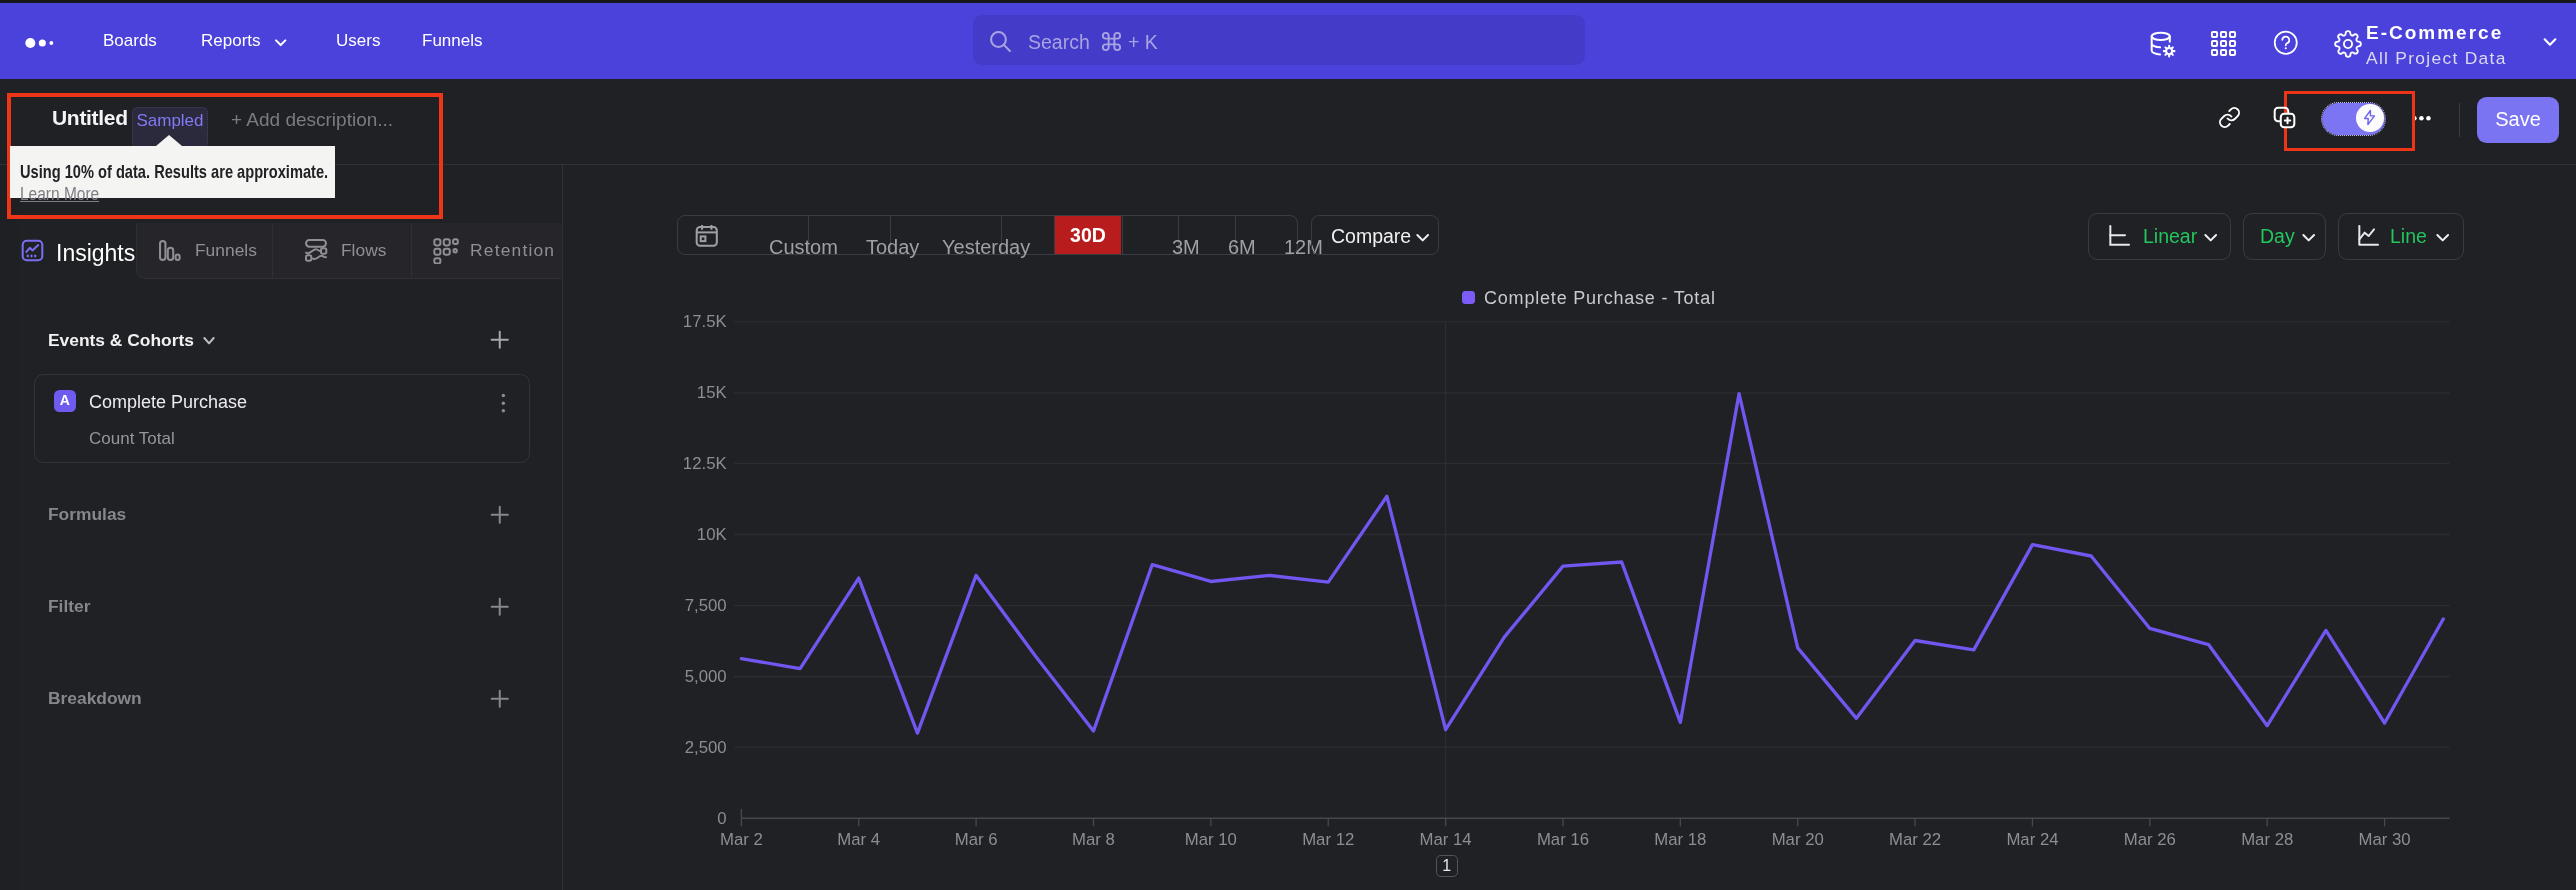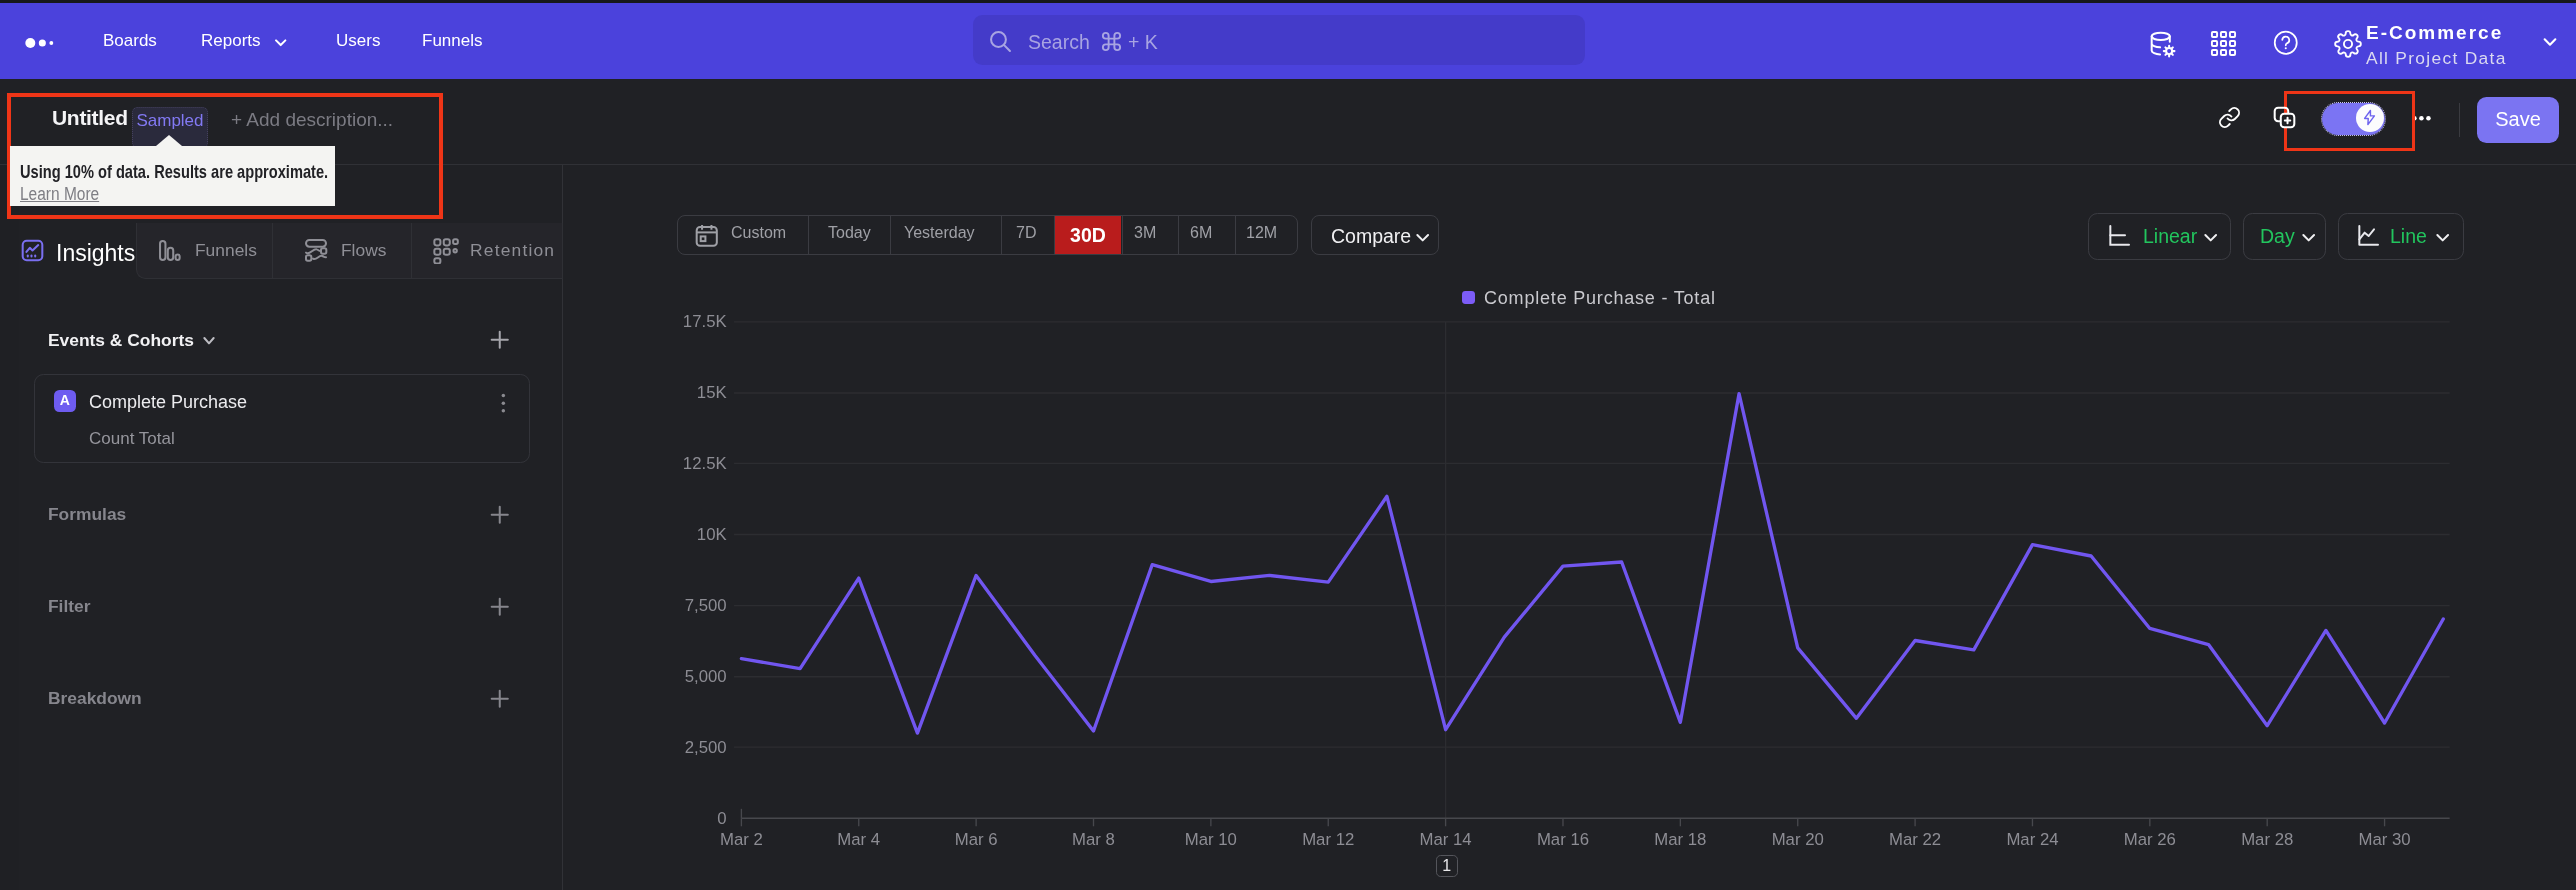--- a/index.html
+++ b/index.html
@@ -17,37 +17,37 @@
   .untitled{left:52px;top:106px;color:#f4f4f6;font-size:21px;font-weight:700;letter-spacing:-0.3px;}
   .chip{left:132px;top:107px;width:76px;height:41px;background:#2a2a3c;border:1.3px dotted #45415e;border-radius:5.4px;color:#8279f3;font-size:17px;text-align:center;line-height:25px;}
   .adddesc{left:231px;top:109px;color:#7b7b83;font-size:19px;}
   .toggle{left:2322px;top:103px;width:63px;height:32px;border-radius:16px;background:#7b74f3;outline:1.3px dotted #c9c5f7;outline-offset:-0.7px;}
   .knob{left:2356px;top:104px;width:28px;height:28px;border-radius:50%;background:#fcfcfd;}
   .vsep{left:2459px;top:103px;width:1.3px;height:34px;background:#3a3b40;}
   .savebtn{left:2477px;top:97px;width:82px;height:46px;border-radius:9.4px;background:#7b74f2;color:#fff;font-size:20px;font-weight:500;text-align:center;line-height:44px;}
   .redrect{border:4px solid #ef3517;z-index:5;}
   .r1{left:6.7px;top:93px;width:436px;height:126px;}
   .r2{left:2284px;top:91px;width:131px;height:60px;border-width:3.4px;}
-  .tooltip{left:10px;top:146px;width:325px;height:60px;background:#f4f4f2;border-radius:0;z-index:6;}
+  .tooltip{left:10px;top:146px;width:325px;height:52px;background:#f4f4f2;border-radius:0;z-index:6;}
   .tooltip .arrow{position:absolute;left:146px;top:-10.7px;width:0;height:0;border-left:13.4px solid transparent;border-right:13.4px solid transparent;border-bottom:11.4px solid #f4f4f2;}
   .tt1{position:absolute;left:10px;top:14.8px;color:#222226;font-size:19px;font-weight:700;white-space:nowrap;transform:scaleX(0.77);transform-origin:0 0;}
   .tt2{position:absolute;left:10px;top:38px;color:#7e7e84;font-size:18px;text-decoration:underline;white-space:nowrap;transform:scaleX(0.86);transform-origin:0 0;}
   
   .tabstrip{left:136px;top:223px;width:427px;height:56px;background:#25252a;border:1.3px solid #2f3035;border-top:none;border-radius:0 0 0 9.4px;}
   .tabdiv{top:223px;width:1.3px;height:56px;background:#2f3035;}
   .tabtext{top:240px;color:#8f8f96;font-size:17.4px;font-weight:500;}
   .sidehead{color:#86868d;font-size:17.4px;font-weight:700;}
   .card{left:34px;top:374px;width:496px;height:89px;border:1.3px solid #33343a;border-radius:9.4px;}
   .avatar{left:54px;top:390px;width:21.5px;height:21.5px;border-radius:5.4px;background:#6e5cf0;color:#fff;font-size:14px;font-weight:700;text-align:center;line-height:21.5px;}
   .evname{left:89px;top:392px;color:#ececef;font-size:18px;font-weight:500;}
   .counttotal{left:89px;top:429px;color:#95959c;font-size:17px;}
   
   .seg{left:677px;top:215px;width:621px;height:40px;border:1.3px solid #3b3c42;border-radius:8px;}
   .segdiv{top:215px;width:1.3px;height:40px;background:#3b3c42;}
-  .segtext{top:224px;color:#9fa0a6;font-size:16px;font-weight:500;}
+  .segtext{top:236px;color:#9fa0a6;font-size:20px;font-weight:500;margin-left:38px;}
   .seg30{left:1055px;top:216px;width:66px;height:38px;background:#b91c1c;color:#fff;font-size:19.5px;font-weight:700;text-align:center;line-height:38px;}
   .cmpbtn{left:1311px;top:215px;width:128px;height:40px;border:1.3px solid #3b3c42;border-radius:8px;color:#f0f0f2;font-size:19.5px;font-weight:500;}
   .rbtn{top:213px;height:47px;border:1.3px solid #3b3c42;border-radius:9.4px;color:#22c55e;font-size:19.5px;font-weight:500;}
   .legendsw{left:1462px;top:291px;width:13.4px;height:13.4px;border-radius:3.4px;background:#7c5cf7;}
   .legendtx{left:1484px;top:288px;color:#c9c9ce;font-size:18px;letter-spacing:0.8px;}
   .pag{left:1436px;top:855px;width:21.5px;height:21.5px;border:1.3px solid #54555b;border-radius:4.7px;color:#e8e8ea;font-size:16px;text-align:center;line-height:20px;}
   svg{display:block;}
   .icon{position:absolute;}
 </style>
 </head>

